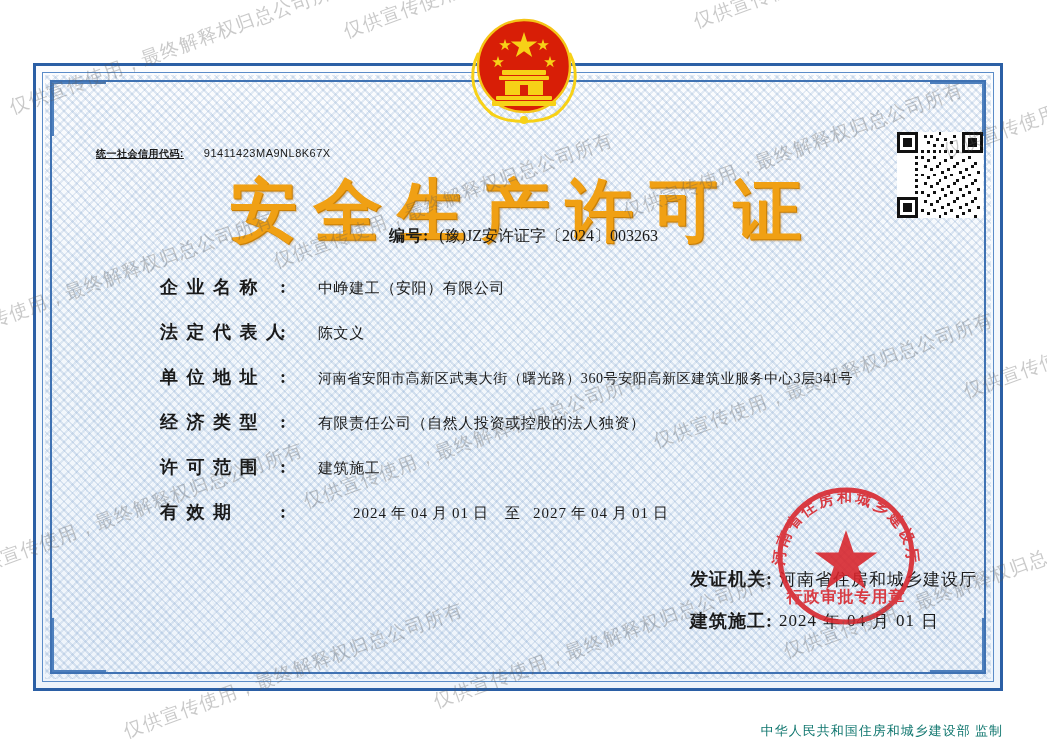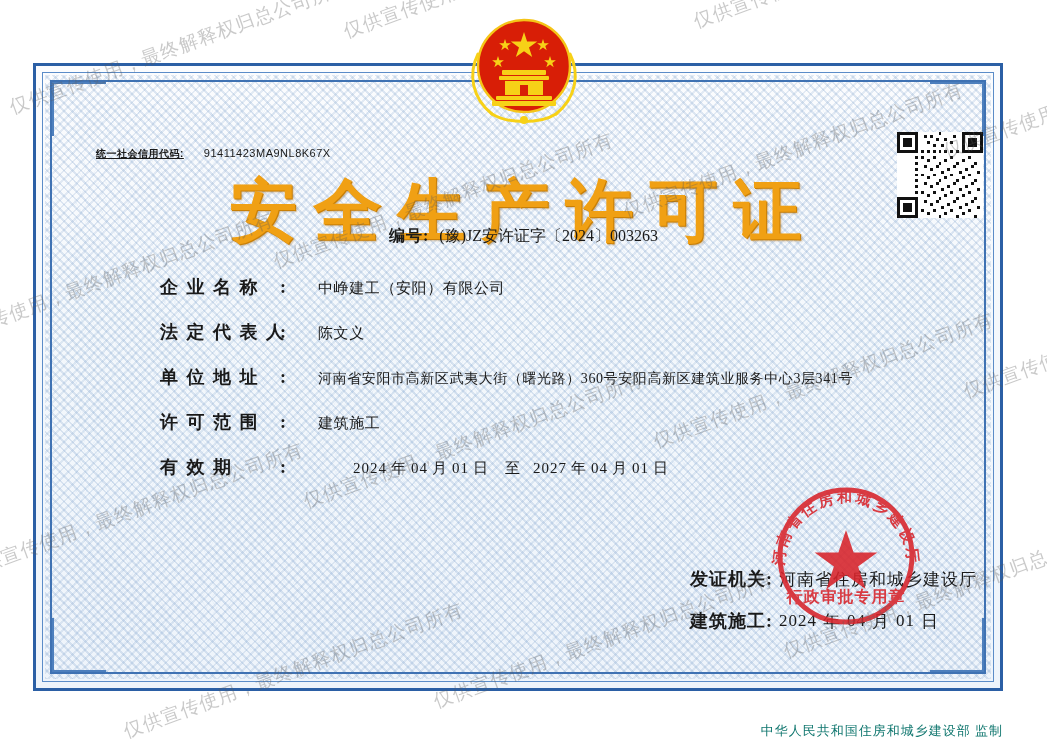--- a/index.html
+++ b/index.html
@@ -465,20 +465,26 @@
       <div class="field-value">陈文义</div>
     </div>
 
     <div class="field-row">
       <div class="field-label">
         <span class="spread">单 位 地 址</span><span class="field-colon">:</span>
       </div>
       <div class="field-value small">河南省安阳市高新区武夷大街（曙光路）360号安阳高新区建筑业服务中心3层341号</div>
     </div>
 
+    <div class="field-row">
+      <div class="field-label">
+        <span class="spread">经 济 类 型</span><span class="field-colon">:</span>
+      </div>
+      <div class="field-value">有限责任公司（自然人投资或控股的法人独资）</div>
+    </div>
 
     <div class="field-row">
       <div class="field-label">
         <span class="spread">许 可 范 围</span><span class="field-colon">:</span>
       </div>
       <div class="field-value">建筑施工</div>
     </div>
 
     <div class="field-row">
       <div class="field-label">

